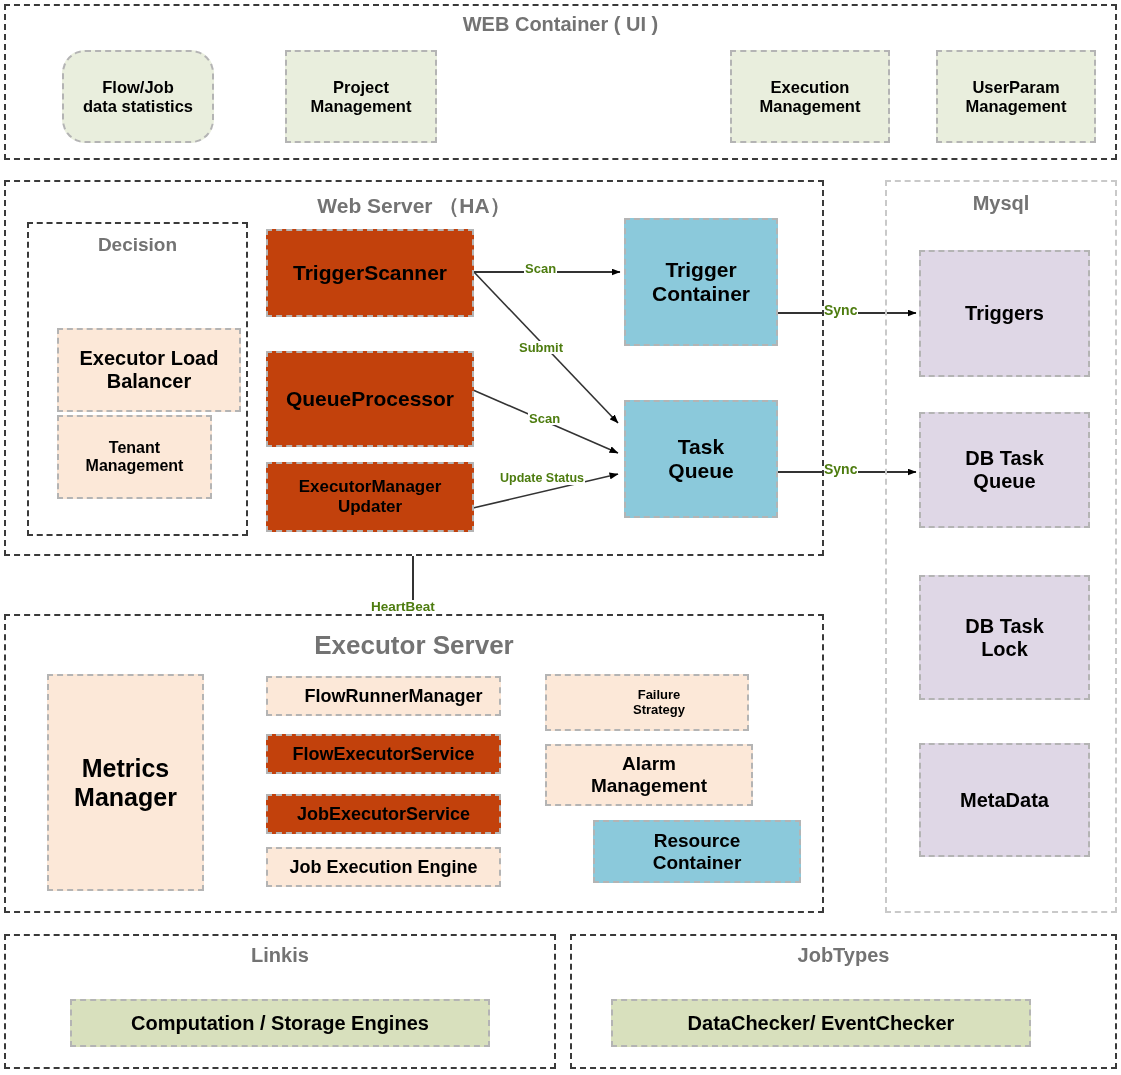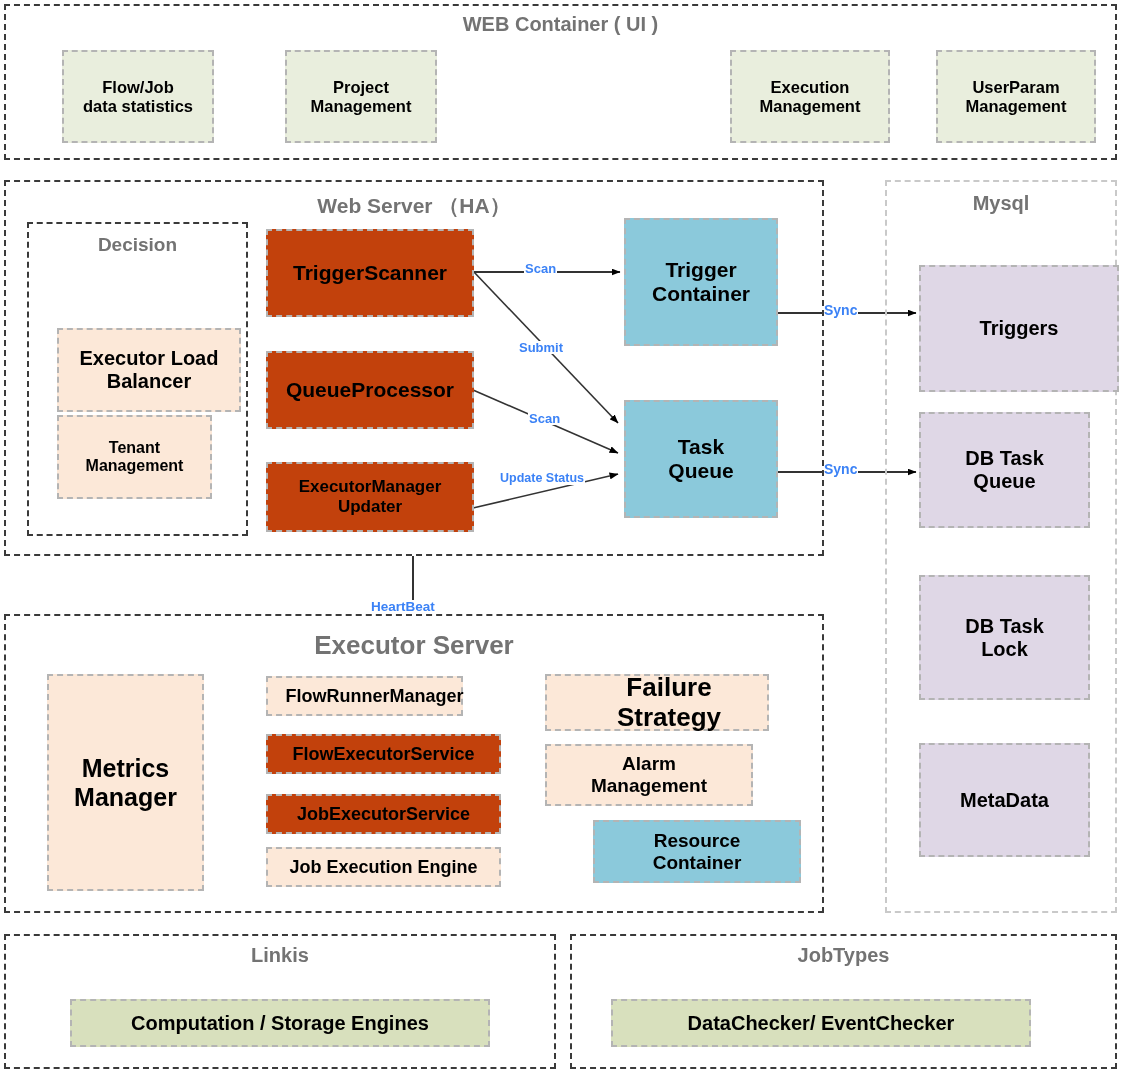--- a/index.html
+++ b/index.html
@@ -52,21 +52,21 @@
   .n-sage       { background: #d8e0bd; }
   .n-mint       { background: #c2410c; }
   .n-blue       { background: #8bc9db; }
   .n-peach      { background: #fce8d8; }
   .n-lilac      { background: #dfd7e6; }
 
   
   .conn-label {
     position: absolute;
     font-weight: bold;
-    color: #3b82f6;
+    color: #4d7c0f;
     background: #ffffff;
     white-space: nowrap;
     line-height: 1;
     padding: 0 1px;
   }
   svg.edges {
     position: absolute;
     left: 0; top: 0;
     width: 1121px;
     height: 1075px;
@@ -104,21 +104,21 @@
   <div class="conn-label" style="left:518px;top:341px;font-size:13px;">Submit</div>
   <div class="conn-label" style="left:528px;top:412px;font-size:13px;">Scan</div>
   <div class="conn-label" style="left:499px;top:472px;font-size:12.5px;">Update Status</div>
   <div class="conn-label" style="left:823px;top:303px;font-size:14px;">Sync</div>
   <div class="conn-label" style="left:823px;top:462px;font-size:14px;">Sync</div>
   <div class="conn-label" style="left:370px;top:600px;font-size:13.5px;">HeartBeat</div>
 
   <div class="abs group" style="left:4px;top:4px;width:1113px;height:156px;">
     <div class="group-title" style="top:7px;font-size:20px;">WEB Container ( UI )</div>
   </div>
-  <div class="abs node n-green-pale" style="left:62px;top:50px;width:152px;height:93px;font-size:16.5px;white-space:pre-line;">Flow/Job
+  <div class="abs node n-green-pale" style="left:62px;top:50px;width:152px;height:93px;font-size:16.5px;white-space:pre-line;border-radius:23px;">Flow/Job
 data statistics</div>
   <div class="abs node n-green-pale" style="left:285px;top:50px;width:152px;height:93px;font-size:16.5px;white-space:pre-line;">Project
 Management</div>
   <div class="abs node n-green-pale" style="left:730px;top:50px;width:160px;height:93px;font-size:16.5px;white-space:pre-line;">Execution
 Management</div>
   <div class="abs node n-green-pale" style="left:936px;top:50px;width:160px;height:93px;font-size:16.5px;white-space:pre-line;">UserParam
 Management</div>
 
   <div class="abs group" style="left:4px;top:180px;width:820px;height:376px;">
     <div class="group-title" style="top:10px;font-size:21px;">Web Server （HA）</div>
@@ -126,51 +126,51 @@
 
   <div class="abs group" style="left:27px;top:222px;width:221px;height:314px;border-width:2px;">
     <div class="group-title" style="top:10px;font-size:19px;">Decision</div>
   </div>
   <div class="abs node n-peach" style="left:57px;top:280px;width:184px;height:84px;font-size:20px;white-space:pre-line;margin-top:48px;">Executor Load
 Balancer</div>
   <div class="abs node n-peach" style="left:57px;top:415px;width:155px;height:84px;font-size:16px;white-space:pre-line;">Tenant
 Management</div>
 
   <div class="abs node n-mint" style="left:266px;top:229px;width:208px;height:88px;font-size:21px;">TriggerScanner</div>
-  <div class="abs node n-mint" style="left:266px;top:351px;width:208px;height:78px;font-size:21px;">QueueProcessor</div>
+  <div class="abs node n-mint" style="left:266px;top:351px;width:208px;height:96px;font-size:21px;">QueueProcessor</div>
   <div class="abs node n-mint" style="left:266px;top:462px;width:208px;height:70px;font-size:17px;white-space:pre-line;">ExecutorManager
 Updater</div>
 
   <div class="abs node n-blue" style="left:624px;top:218px;width:154px;height:128px;font-size:21px;white-space:pre-line;">Trigger
 Container</div>
   <div class="abs node n-blue" style="left:624px;top:400px;width:154px;height:118px;font-size:21px;white-space:pre-line;">Task
 Queue</div>
 
   <div class="abs group group-light" style="left:885px;top:180px;width:232px;height:733px;">
     <div class="group-title" style="top:10px;font-size:20px;">Mysql</div>
   </div>
-  <div class="abs node n-lilac" style="left:919px;top:250px;width:200px;height:127px;font-size:20px;white-space:pre-line;margin-top:15px;">Triggers</div>
+  <div class="abs node n-lilac" style="left:919px;top:250px;width:171px;height:127px;font-size:20px;white-space:pre-line;">Triggers</div>
   <div class="abs node n-lilac" style="left:919px;top:412px;width:171px;height:116px;font-size:20px;white-space:pre-line;">DB Task
 Queue</div>
   <div class="abs node n-lilac" style="left:919px;top:575px;width:171px;height:125px;font-size:20px;white-space:pre-line;">DB Task
 Lock</div>
   <div class="abs node n-lilac" style="left:919px;top:743px;width:171px;height:114px;font-size:20px;white-space:pre-line;">MetaData</div>
 
   <div class="abs group" style="left:4px;top:614px;width:820px;height:299px;">
     <div class="group-title" style="top:14px;font-size:26px;">Executor Server</div>
   </div>
   <div class="abs node n-peach" style="left:47px;top:674px;width:157px;height:217px;font-size:25px;white-space:pre-line;">Metrics
 Manager</div>
 
-  <div class="abs node n-peach" style="left:266px;top:676px;width:197px;height:40px;font-size:18px;padding-left:24px;">FlowRunnerManager</div>
+  <div class="abs node n-peach" style="left:266px;top:676px;width:235px;height:40px;font-size:18px;padding-left:24px;">FlowRunnerManager</div>
   <div class="abs node n-mint" style="left:266px;top:734px;width:235px;height:40px;font-size:18px;">FlowExecutorService</div>
   <div class="abs node n-mint" style="left:266px;top:794px;width:235px;height:40px;font-size:18px;">JobExecutorService</div>
   <div class="abs node n-peach" style="left:266px;top:847px;width:235px;height:40px;font-size:18px;">Job Execution Engine</div>
 
-  <div class="abs node n-peach" style="left:545px;top:674px;width:224px;height:57px;font-size:26px;white-space:pre-line;padding-left:28px;">Failure
+  <div class="abs node n-peach" style="left:545px;top:674px;width:204px;height:57px;font-size:13px;white-space:pre-line;padding-left:28px;">Failure
 Strategy</div>
   <div class="abs node n-peach" style="left:545px;top:744px;width:208px;height:62px;font-size:19px;white-space:pre-line;">Alarm
 Management</div>
   <div class="abs node n-blue" style="left:545px;top:820px;width:208px;height:63px;font-size:19px;white-space:pre-line;margin-left:48px;">Resource
 Container</div>
 
   <div class="abs group" style="left:4px;top:934px;width:552px;height:135px;">
     <div class="group-title" style="top:8px;font-size:20px;">Linkis</div>
   </div>
   <div class="abs node n-sage" style="left:70px;top:999px;width:420px;height:48px;font-size:20px;">Computation / Storage Engines</div>

